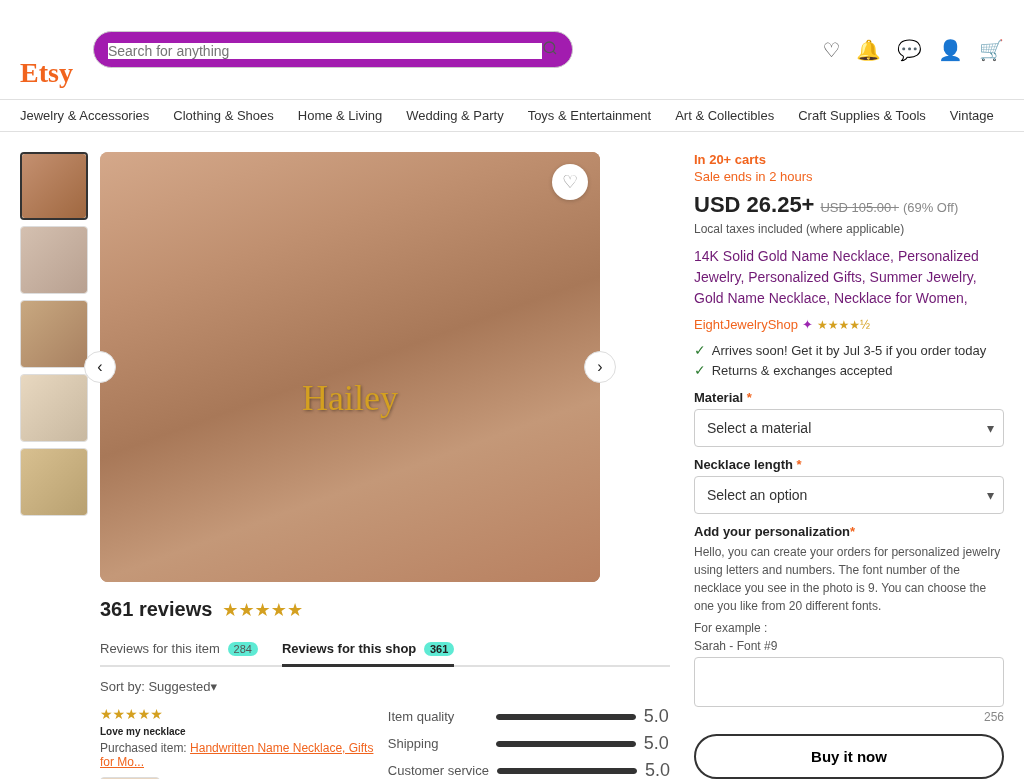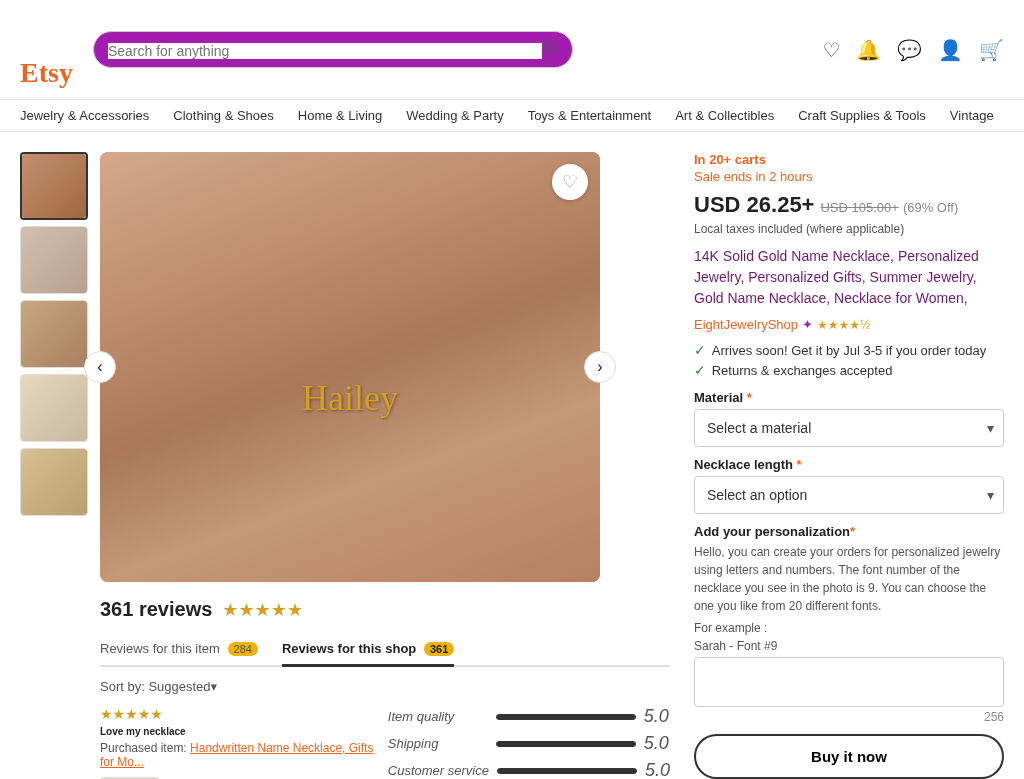--- a/index.html
+++ b/index.html
@@ -37,30 +37,30 @@
     .nav-arrow.right { right: -16px; }
     
     
     .reviews-section { margin-top: 16px; }
     .reviews-header { display: flex; align-items: center; gap: 10px; margin-bottom: 12px; }
     .reviews-count { font-size: 20px; font-weight: 600; }
     .stars { color: #d4a020; font-size: 18px; }
     .review-tabs { display: flex; gap: 0; border-bottom: 2px solid #e0e0e0; margin-bottom: 12px; }
     .review-tab { padding: 8px 0; margin-right: 24px; cursor: pointer; font-size: 13px; color: #555; border-bottom: 3px solid transparent; margin-bottom: -2px; }
     .review-tab.active { border-bottom: 3px solid #333; font-weight: 600; color: #222; }
-    .review-tab .badge { background: #eab308; padding: 1px 6px; border-radius: 10px; font-size: 11px; margin-left: 4px; }
+    .review-tab .badge { background: #5eead4; padding: 1px 6px; border-radius: 10px; font-size: 11px; margin-left: 4px; }
     .sort-bar { display: flex; justify-content: flex-start; margin-bottom: 12px; font-size: 13px; color: #555; }
     .review-item { display: flex; gap: 12px; }
     .review-stars { color: #d4a020; font-size: 14px; }
     .review-title { font-weight: 700; font-size: 10px; margin: 4px 0; }
     .review-purchased { font-size: 12px; color: #555; margin-bottom: 8px; }
     .review-purchased a { color: #f1641e; text-decoration: underline; }
     .review-thumb { width: 60px; height: 60px; background: #e8d5c0; border-radius: 4px; border: 1px solid #ddd; }
     .rating-bars { }
-    .rating-row { display: flex; align-items: center; gap: 8px; margin-bottom: 6px; font-style: italic; }
+    .rating-row { display: flex; align-items: center; gap: 8px; margin-bottom: 6px; }
     .rating-label { font-size: 13px; color: #555; min-width: 100px; }
     .rating-bar { width: 140px; height: 6px; background: #e0e0e0; border-radius: 3px; overflow: hidden; }
     .rating-fill { height: 100%; background: #333; border-radius: 3px; }
     .rating-value { font-size: 18px; color: #555; min-width: 24px; }
     
     
     .product-info { width: 310px; flex-shrink: 0; }
     .in-carts { color: #f1641e; font-weight: 600; font-size: 13px; margin-bottom: 2px; }
     .sale-ends { color: #f1641e; font-size: 13px; margin-bottom: 8px; }
     .price-main { font-size: 22px; font-weight: 700; color: #222; }

